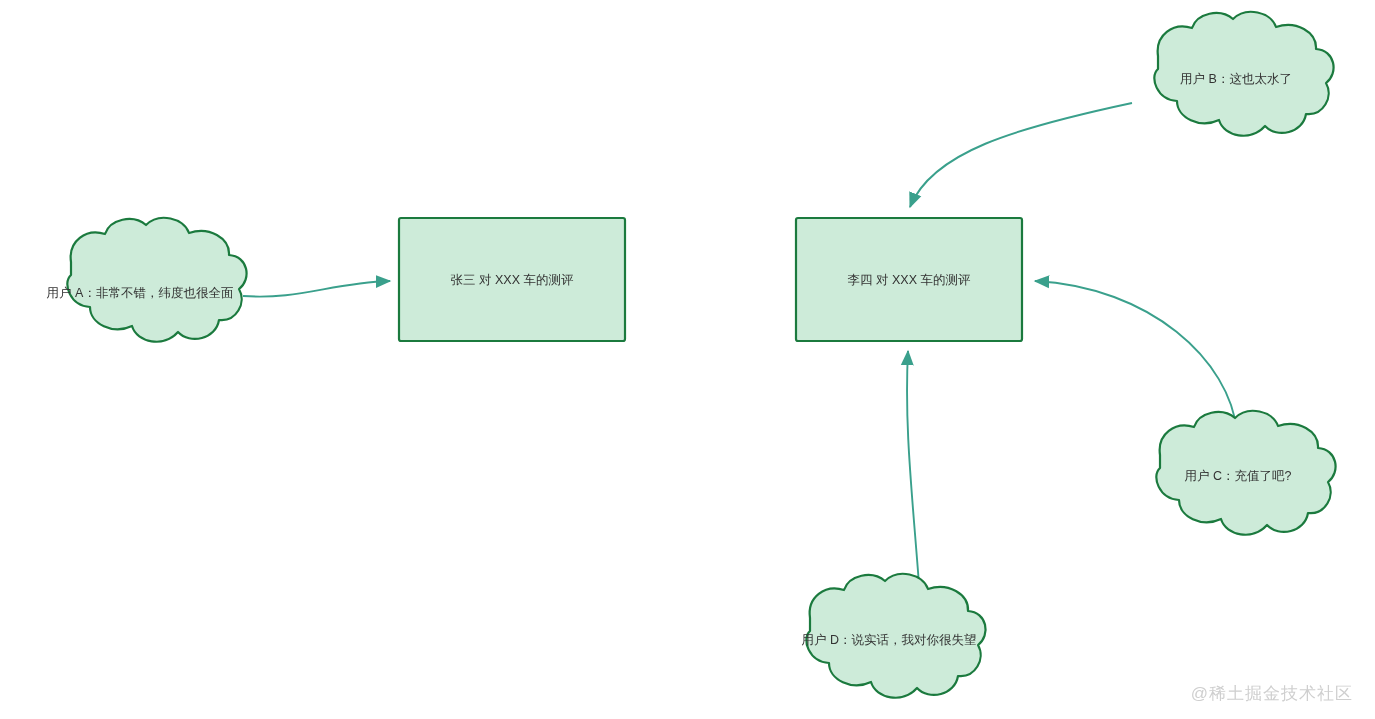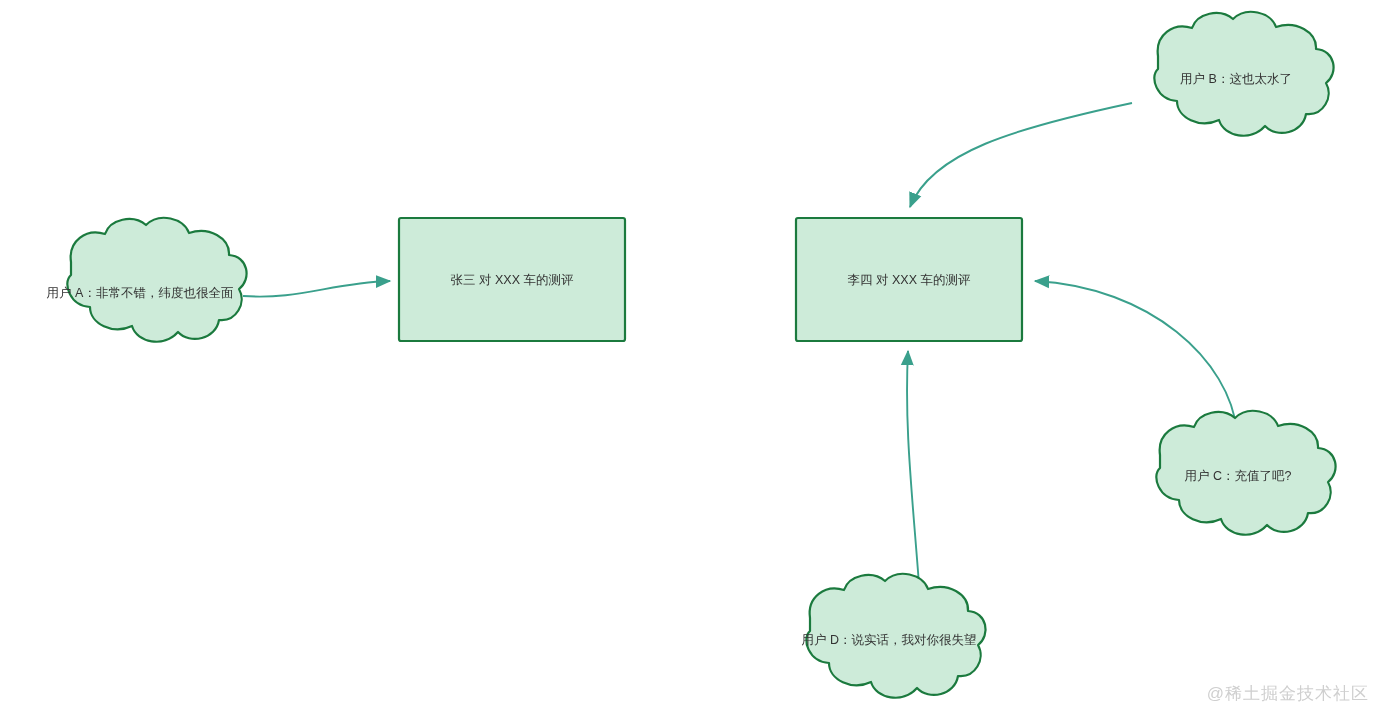--- a/index.html
+++ b/index.html
@@ -35,21 +35,21 @@
   .cloud-label {
     font-size: 12.5px;
     fill: #333333;
     font-family: "Liberation Sans", "DejaVu Sans", sans-serif;
     text-anchor: middle;
     dominant-baseline: middle;
     white-space: pre;
   }
   .watermark-text {
     position: absolute;
-    right: 6px;
+    right: 22px;
     bottom: 14px;
     font-size: 17px;
     color: #cfcfcf;
     letter-spacing: 1px;
     font-family: "Liberation Sans", "DejaVu Sans", sans-serif;
     user-select: none;
   }
   .shape-rect {
     fill: #cdebd9;
     stroke: #1b7a3e;

